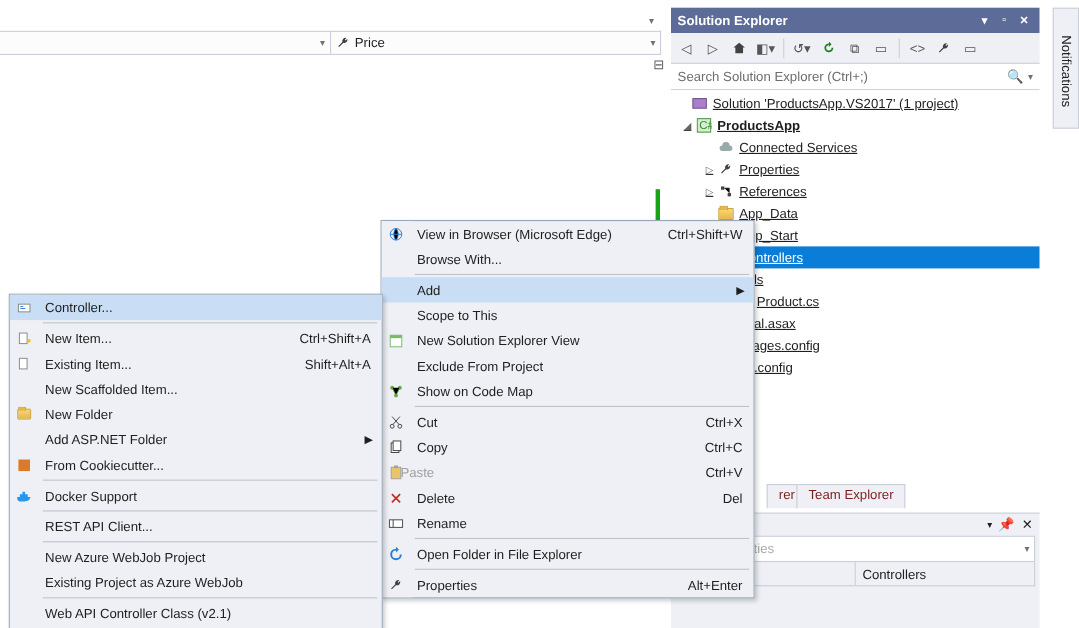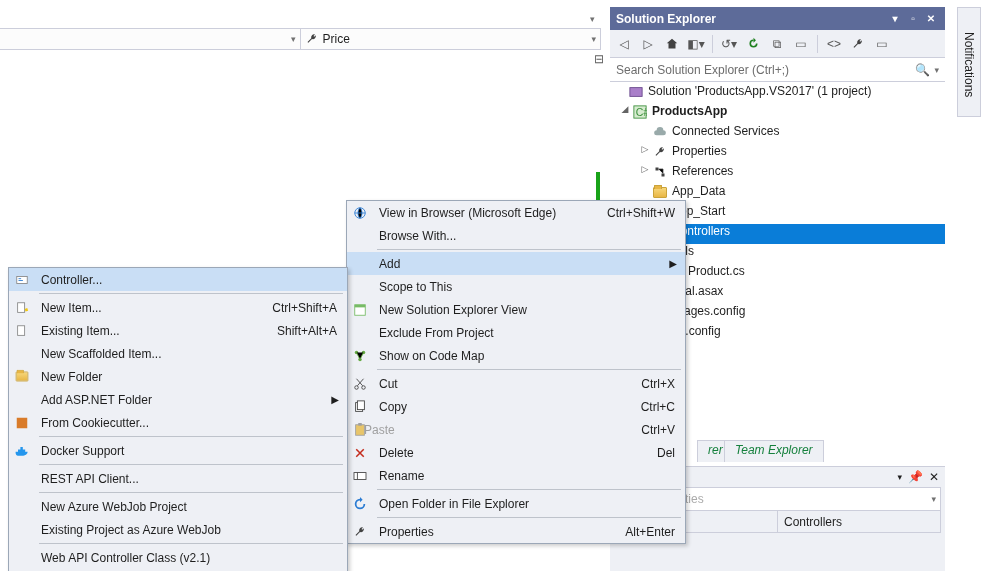--- a/index.html
+++ b/index.html
@@ -27,31 +27,31 @@
   .sol-title .t { flex:1; }
   .sol-title .win-btn { width:16px; height:16px; display:flex; align-items:center; justify-content:center; margin-left:2px; cursor:pointer; font-size:10px; }
   .sol-toolbar { height:28px; background:#eef0f5; border-bottom:1px solid #cccedb; display:flex; align-items:center; gap:4px; padding:0 4px; }
   .sol-toolbar .tbtn { width:20px; height:20px; display:flex; align-items:center; justify-content:center; color:#555; cursor:pointer; }
   .sol-toolbar .sep { width:1px; height:18px; background:#cccedb; margin:0 2px; }
   .sol-search { height:24px; border-bottom:1px solid #cccedb; display:flex; align-items:center; padding:0 6px; color:#6d6d6d; }
   .sol-search .magnify { margin-left:auto; margin-right:4px; }
   .sol-search .drop { font-size:9px; color:#717171; }
 
   .tree { flex:1; background:#fff; padding:2px 0; }
-  .tree-row { display:flex; align-items:flex-start; height:20px; padding-left:4px; cursor:pointer; }
+  .tree-row { display:flex; align-items:center; height:20px; padding-left:4px; cursor:pointer;text-decoration:underline; }
   .tree-row.selected { background:#0a7dd8; color:#fff; }
   .tree-row .twisty { width:14px; text-align:center; font-size:9px; color:#646464; }
   .tree-row.selected .twisty { color:#fff; }
   .tree-row .nico { width:16px; height:16px; margin-right:4px; display:flex; align-items:center; justify-content:center; }
   .tree-row .lbl { white-space:nowrap; }
   .bold { font-weight:bold; }
 
   
   .sol-tabs { position:absolute; left:697px; top:440px; width:250px; height:22px; display:flex; }
-  .sol-tab { padding:2px 10px; border:1px solid #cccedb; border-bottom:none; background:#eef0f5; color:#15803d; margin-right:-1px;font-style:italic; }
+  .sol-tab { padding:2px 10px; border:1px solid #cccedb; border-bottom:none; background:#eef0f5; color:#7f1d1d; margin-right:-1px; }
   .sol-tab.cut { overflow:hidden; }
 
   
   .prop-panel { position:absolute; left:610px; top:466px; width:335px; height:105px; border-top:1px solid #cccedb; background:#eef0f5; }
   .prop-title { height:20px; display:flex; align-items:center; justify-content:flex-end; padding:0 6px; gap:6px; color:#1e1e1e; }
   .prop-row1 { height:24px; border:1px solid #cccedb; background:#fff; margin:0 4px; display:flex; align-items:center; padding:0 4px; color:#aaa; }
   .prop-row1 .drop { margin-left:auto; font-size:9px; color:#717171; }
   .prop-row2 { display:flex; height:22px; margin:0 4px; border-left:1px solid #cccedb; border-right:1px solid #cccedb; border-bottom:1px solid #cccedb; }
   .prop-row2 > div { flex:1; display:flex; align-items:center; padding:0 6px; }
   .prop-row2 > div:first-child { border-right:1px solid #cccedb; color:#888; }

